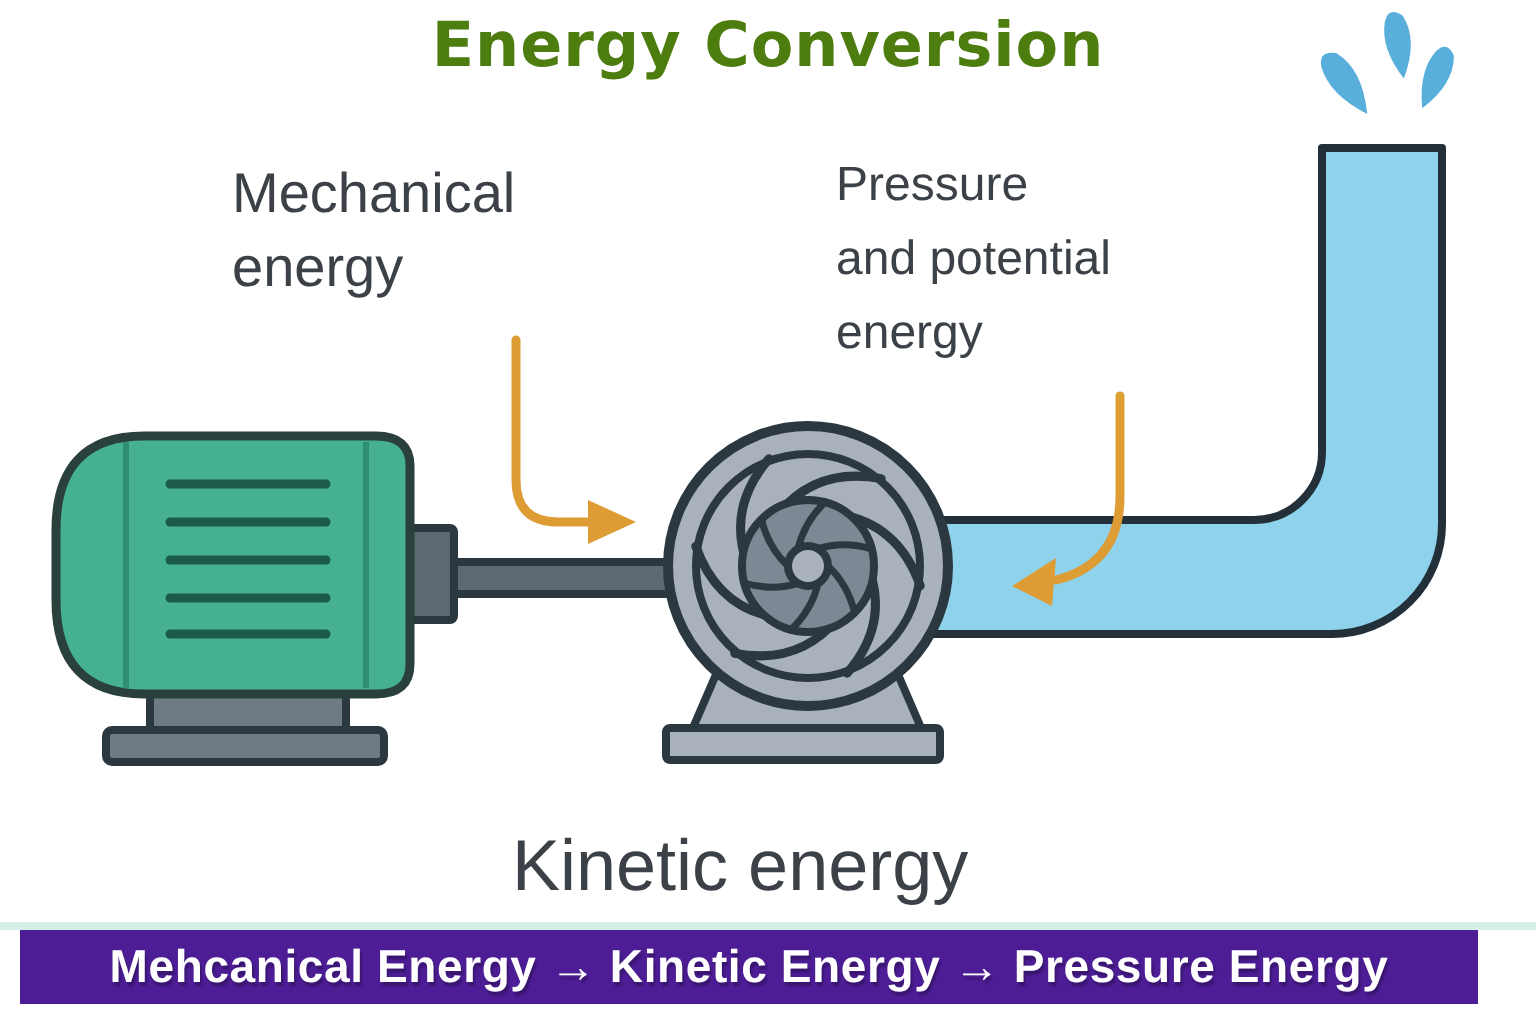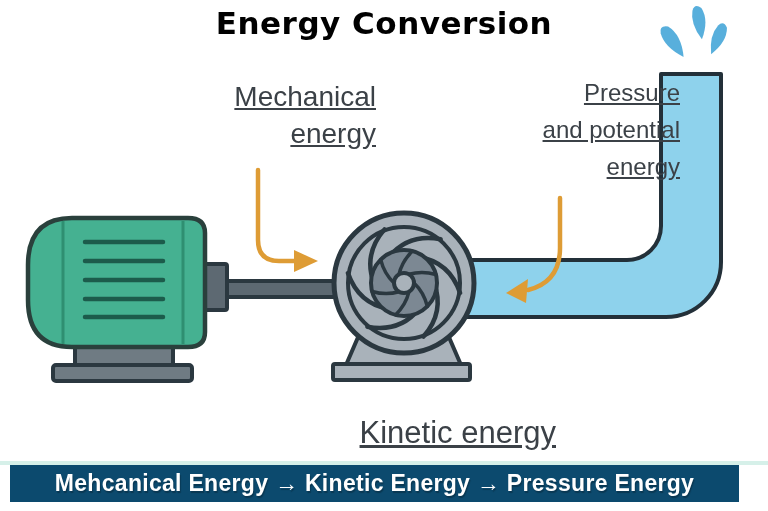--- a/index.html
+++ b/index.html
@@ -13,35 +13,34 @@
   }
   .canvas svg { position: absolute; left: 0; top: 0; }
   .title {
     position: absolute;
     left: 0; top: 5px;
     width: 768px;
     text-align: center;
     font-family: "DejaVu Sans", sans-serif;
     font-weight: bold;
     font-size: 31px;
-    color: #000000;
+    color: #4d7c0f;
     letter-spacing: 0.5px;
   }
   .label {
     position: absolute;
-    text-align: right;
+    text-align: left;
     white-space: pre-line;
     color: #3B4147;
     font-size: 28px;
     line-height: 37px;
-    text-decoration: underline;
   }
   .label.mech   { left: 116px; top: 78px;  width: 260px; }
   .label.press  { left: 418px; top: 74px;  width: 262px; font-size: 24px; }
-  .label.kinetic{ left: 256px; top: 414px; width: 300px; font-size: 31px; }
+  .label.kinetic{ left: 256px; top: 414px; width: 300px; font-size: 36px; }
   .banner-edge {
     position: absolute;
     left: 0; top: 461px;
     width: 768px; height: 4px;
     background: #D6F0E9;
   }
   .banner {
     position: absolute;
     left: 10px; top: 465px;
     width: 729px; height: 37px;
@@ -135,17 +134,17 @@
 
   <div class="title">Energy Conversion</div>
   <div class="label mech">Mechanical
 energy</div>
   <div class="label press">Pressure
 and potential
 energy</div>
   <div class="label kinetic">Kinetic energy</div>
 
   <div class="banner-edge" style="background-color: rgb(214, 240, 233);"></div>
-  <div class="banner" style="background-color: #0c4a6e;">
+  <div class="banner" style="background-color: #4c1d95;">
     <span>Mehcanical Energy → Kinetic Energy → Pressure Energy</span>
   </div>
 
 </div>
 
 </body></html>

